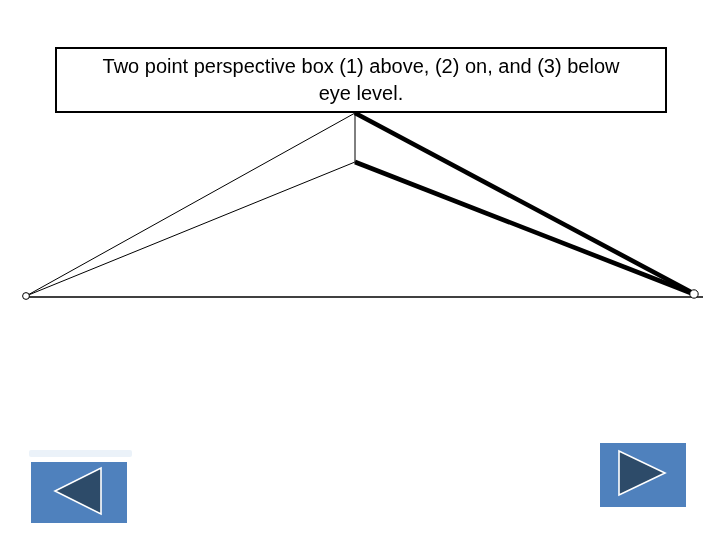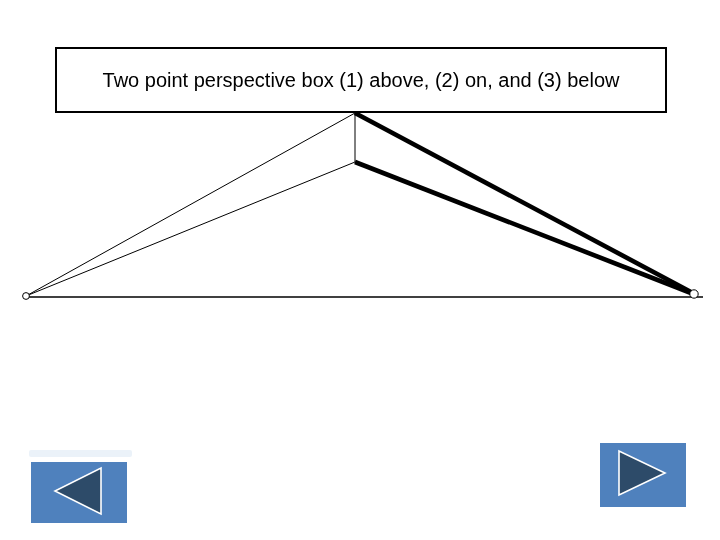--- a/index.html
+++ b/index.html
@@ -88,20 +88,21 @@
     stroke-linejoin: miter;
   }
 </style>
 </head>
 <body>
 
 <div class="slide">
 
   <div class="title-box">
     <div class="title-line">Two point perspective box (1) above, (2) on, and (3) below</div>
+    <div class="title-line">eye level.</div>
   </div>
 
   <svg class="diagram-svg" viewBox="0 0 720 540" xmlns="http://www.w3.org/2000/svg">
       <line x1="355" y1="113" x2="355" y2="162" stroke="#000000" stroke-width="1"></line>
       <line x1="355" y1="113" x2="26" y2="296" stroke="#000000" stroke-width="1"></line>
       <line x1="355" y1="162" x2="26" y2="296" stroke="#000000" stroke-width="1"></line>
       <line x1="355" y1="113" x2="691" y2="292" stroke="#000000" stroke-width="4.6"></line>
       <line x1="355" y1="162" x2="691" y2="293" stroke="#000000" stroke-width="4.6"></line>
       <line x1="26" y1="297" x2="703" y2="297" stroke="#000000" stroke-width="1.3"></line>
       <circle cx="26" cy="296" r="3.4" fill="#ffffff" stroke="#000000" stroke-width="1"></circle>

